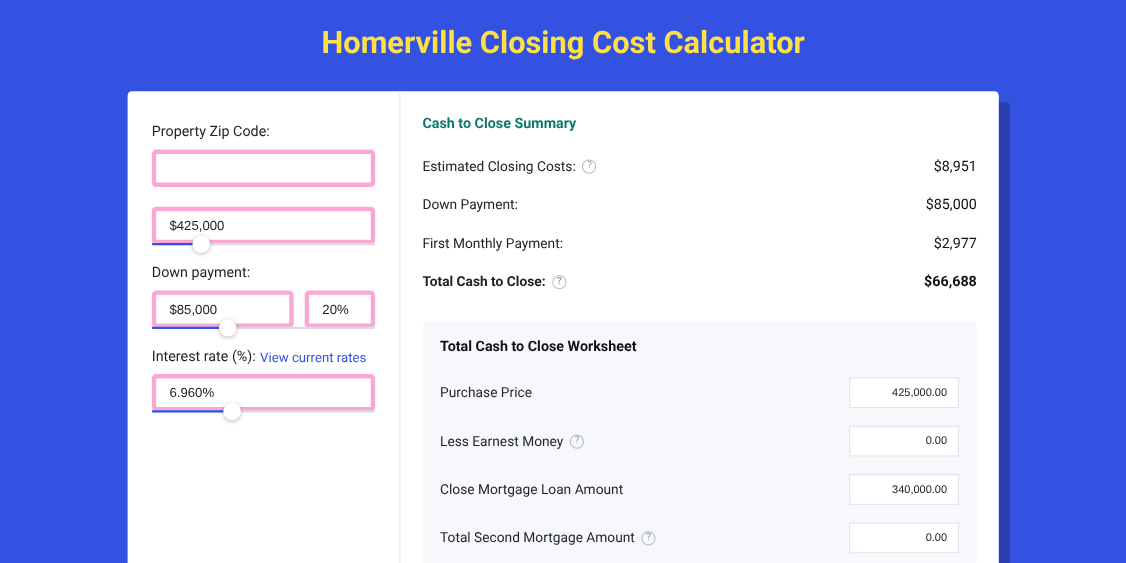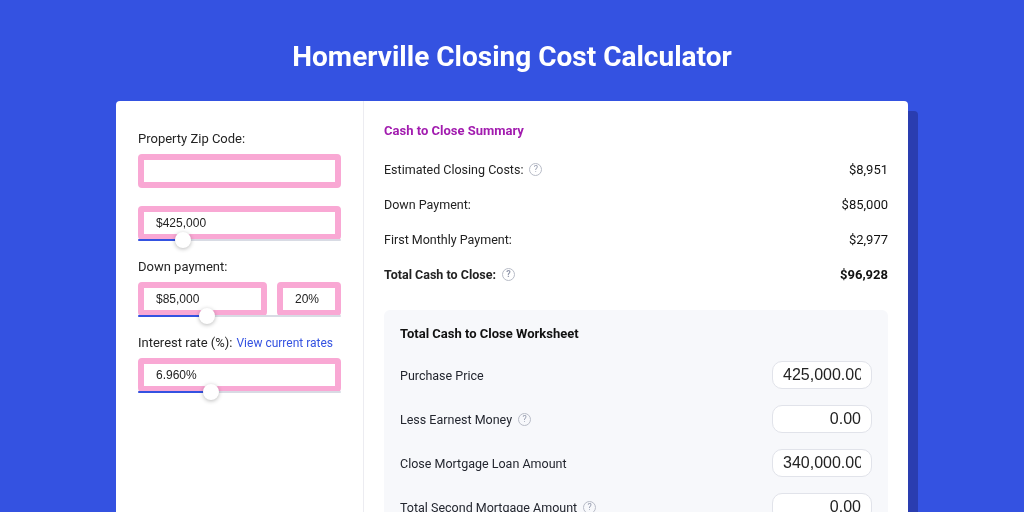--- a/index.html
+++ b/index.html
@@ -4,24 +4,24 @@
 <style>
   * { box-sizing: border-box; margin: 0; padding: 0; }
   html, body { width: 1024px; height: 512px; overflow: hidden; }
   body {
     font-family: -apple-system, BlinkMacSystemFont, "Segoe UI", Roboto, Helvetica, Arial, sans-serif;
     background: #3452e1;
     color: #1a1a1a;
   }
   .page-title {
     text-align: center;
-    color: #ffffff;
+    color: #fde047;
     font-size: 28px;
     font-weight: 700;
-    padding-top: 40px;
+    padding-top: 22px;
     padding-bottom: 28px;
   }
   .card-wrap {
     position: relative;
     width: 792px;
     margin: 0 auto;
   }
   .card-shadow {
     position: absolute;
     top: 10px; left: 10px;
@@ -48,21 +48,21 @@
   .field { margin-bottom: 18px; }
   .field-label {
     font-size: 13px;
     color: #242424;
     margin-bottom: 8px;
     display: block;
   }
   .text-input {
     width: 100%;
     height: 34px;
-    border: 6px solid #f9a8d4;
+    border: 4px solid #f9a8d4;
     border-radius: 4px;
     padding: 0 12px;
     font-size: 12px;
     color: #222;
     background: #fff;
   }
   .input-row { display: flex; gap: 10px; }
   .input-row .text-input.small { width: 64px; flex: 0 0 64px; }
   .slider-wrap { position: relative; margin-top: -1px; }
   .slider-track {
@@ -93,21 +93,21 @@
 
   
   .right {
     flex: 1;
     padding: 22px 20px 22px 20px;
     font-size: 12.5px;
   }
   .summary-title {
     font-size: 13px;
     font-weight: 700;
-    color: #a21caf;
+    color: #0f766e;
     margin-bottom: 14px;
   }
   .sum-row {
     display: flex;
     justify-content: space-between;
     align-items: flex-end;
     padding: 10px 0;
   }
   .sum-label {
     font-size: 12.5px;
@@ -155,23 +155,23 @@
     font-size: 12.5px;
     color: #23262f;
     display: inline-flex;
     align-items: center;
     gap: 6px;
   }
   .ws-input {
     width: 100px;
     height: 28px;
     border: 1px solid #e1e3ea;
-    border-radius: 10px;
+    border-radius: 0;
     background: #fff;
-    font-size: 16px;
+    font-size: 10px;
     color: #222;
     text-align: right;
     padding: 0 10px;
   }
 </style>
 </head>
 <body>
 
 <h1 class="page-title">Homerville Closing Cost Calculator</h1>
 
@@ -247,21 +247,21 @@
           <span>First Monthly Payment:</span>
         </span>
         <span class="sum-value">$2,977</span>
       </div>
 
       <div class="sum-row bold">
         <span class="sum-label">
           <span>Total Cash to Close:</span>
           <span class="help-icon">?</span>
         </span>
-        <span class="sum-value">$96,928</span>
+        <span class="sum-value">$66,688</span>
       </div>
 
       <div class="worksheet">
         <div class="ws-title">Total Cash to Close Worksheet</div>
 
         <div class="ws-row">
           <span class="ws-label">
             <span>Purchase Price</span>
           </span>
           <input class="ws-input" type="text" value="425,000.00" style="">

